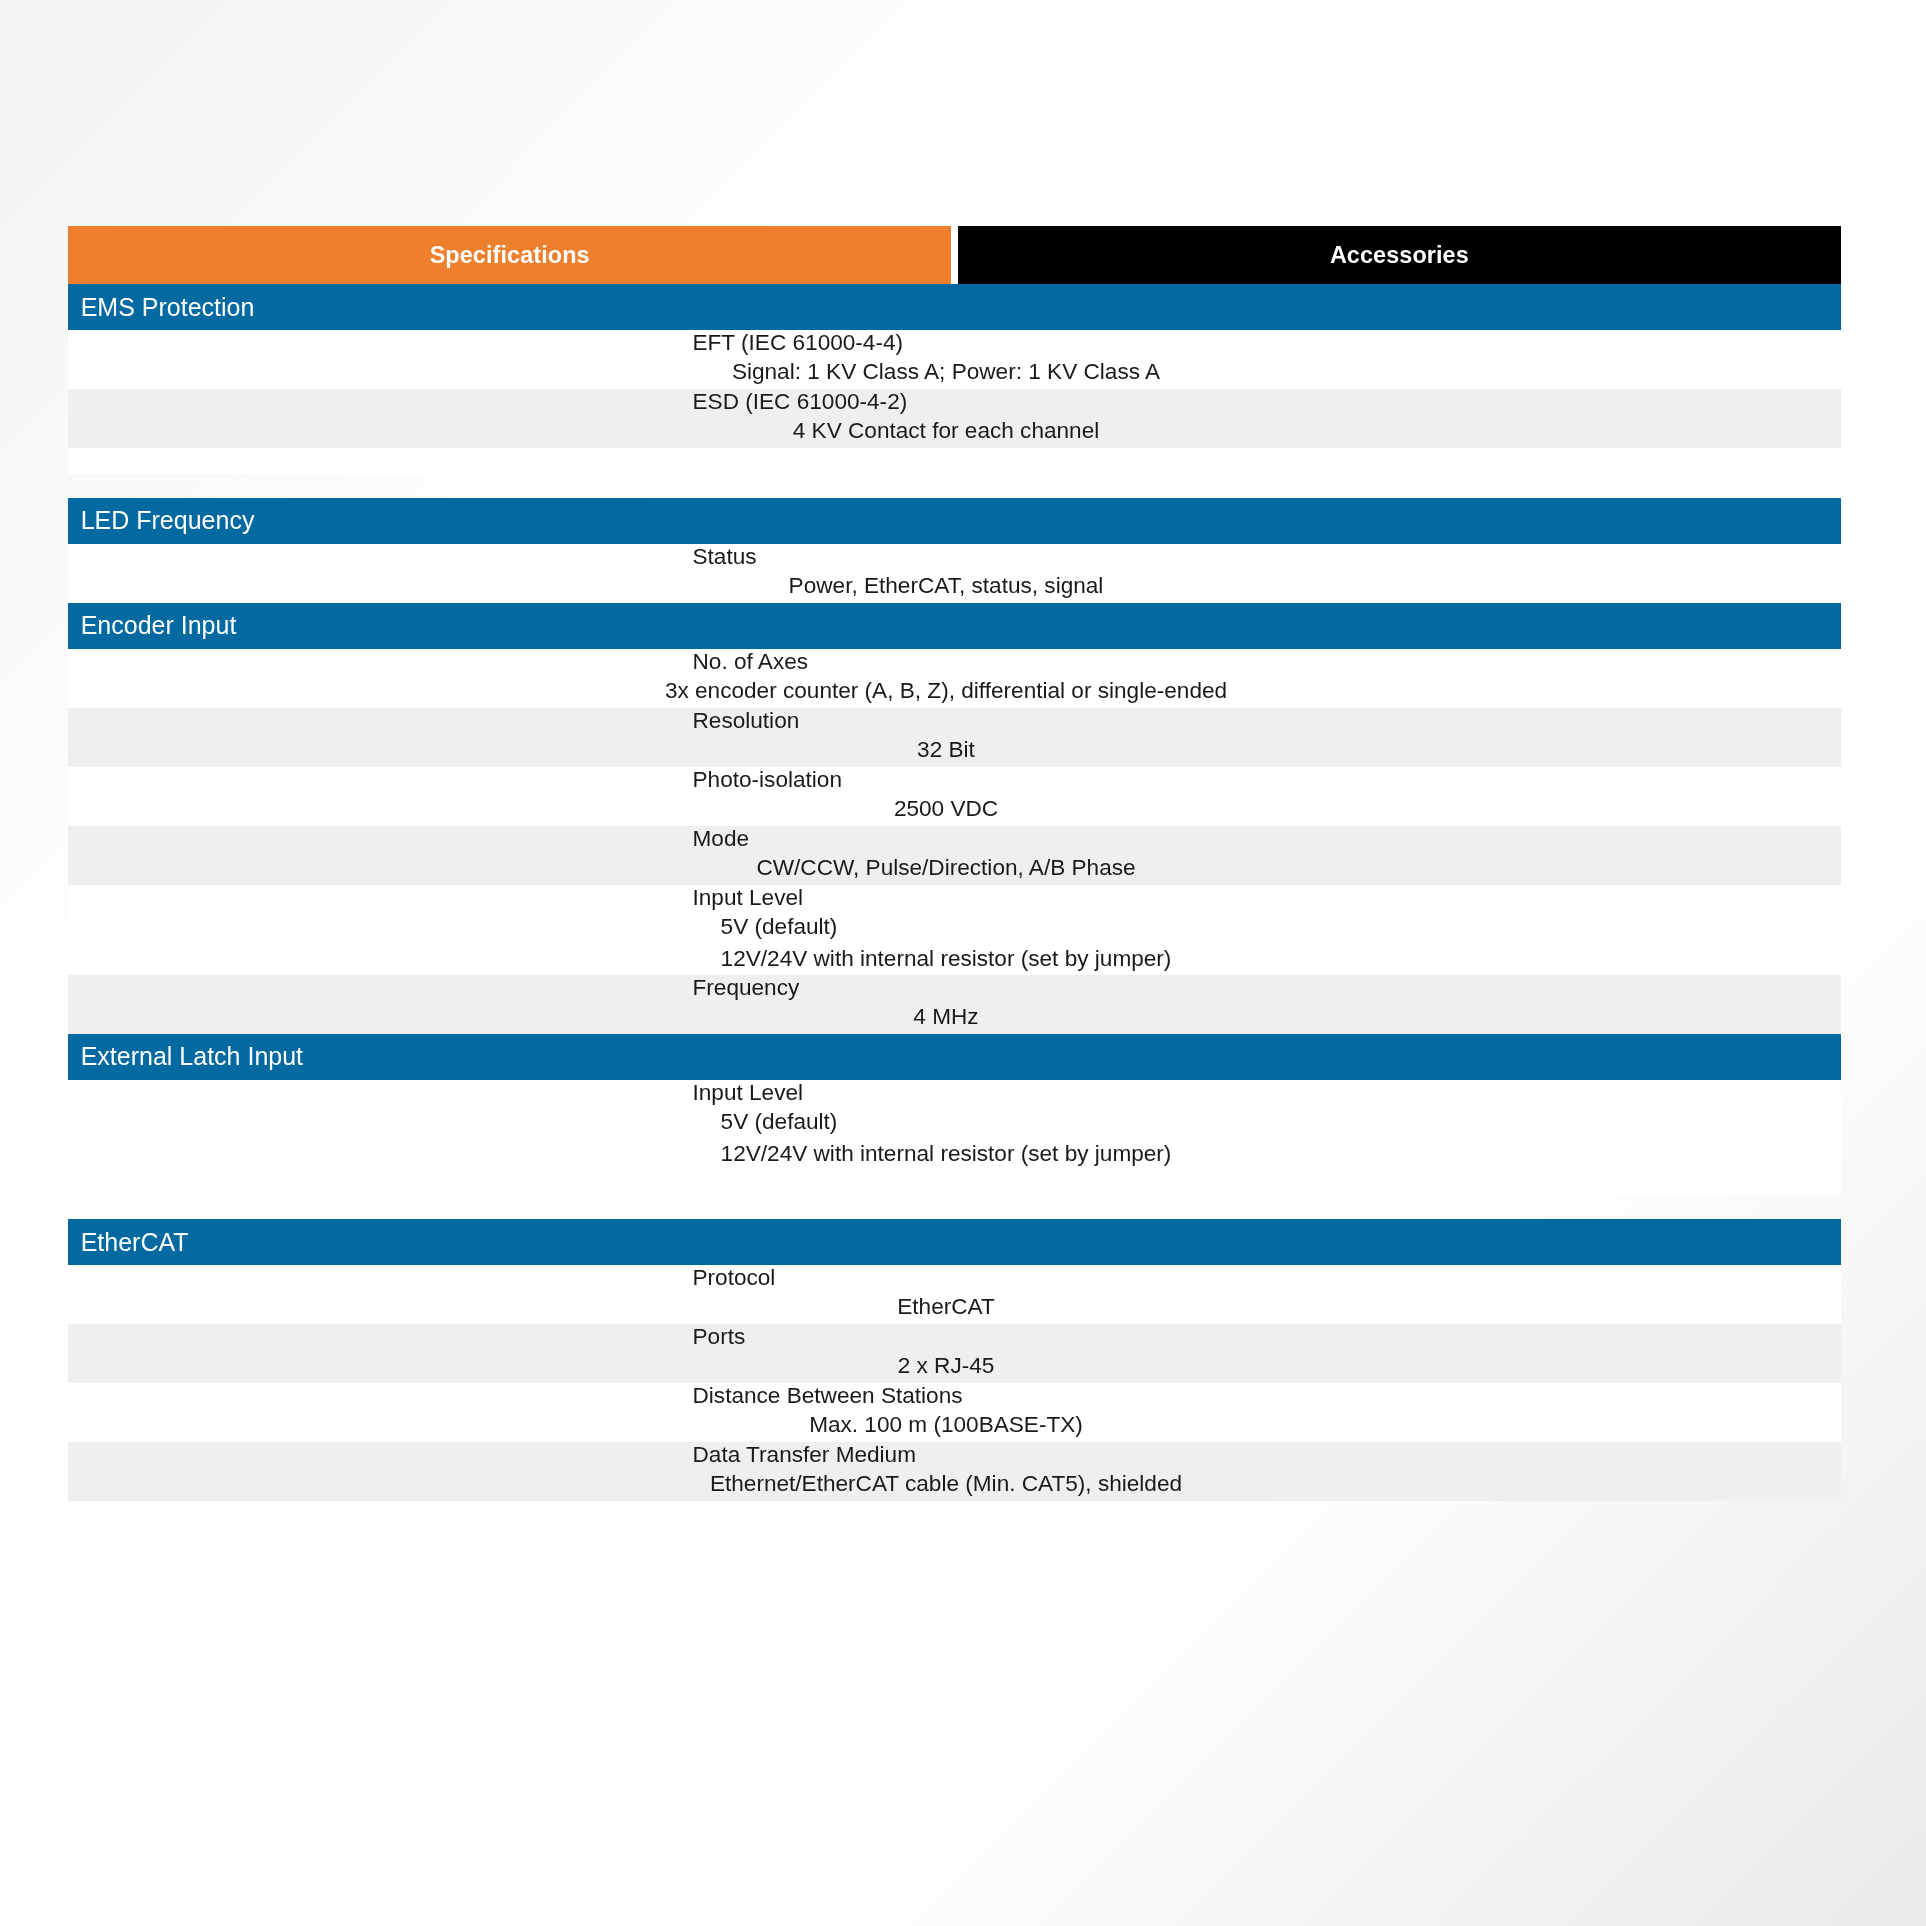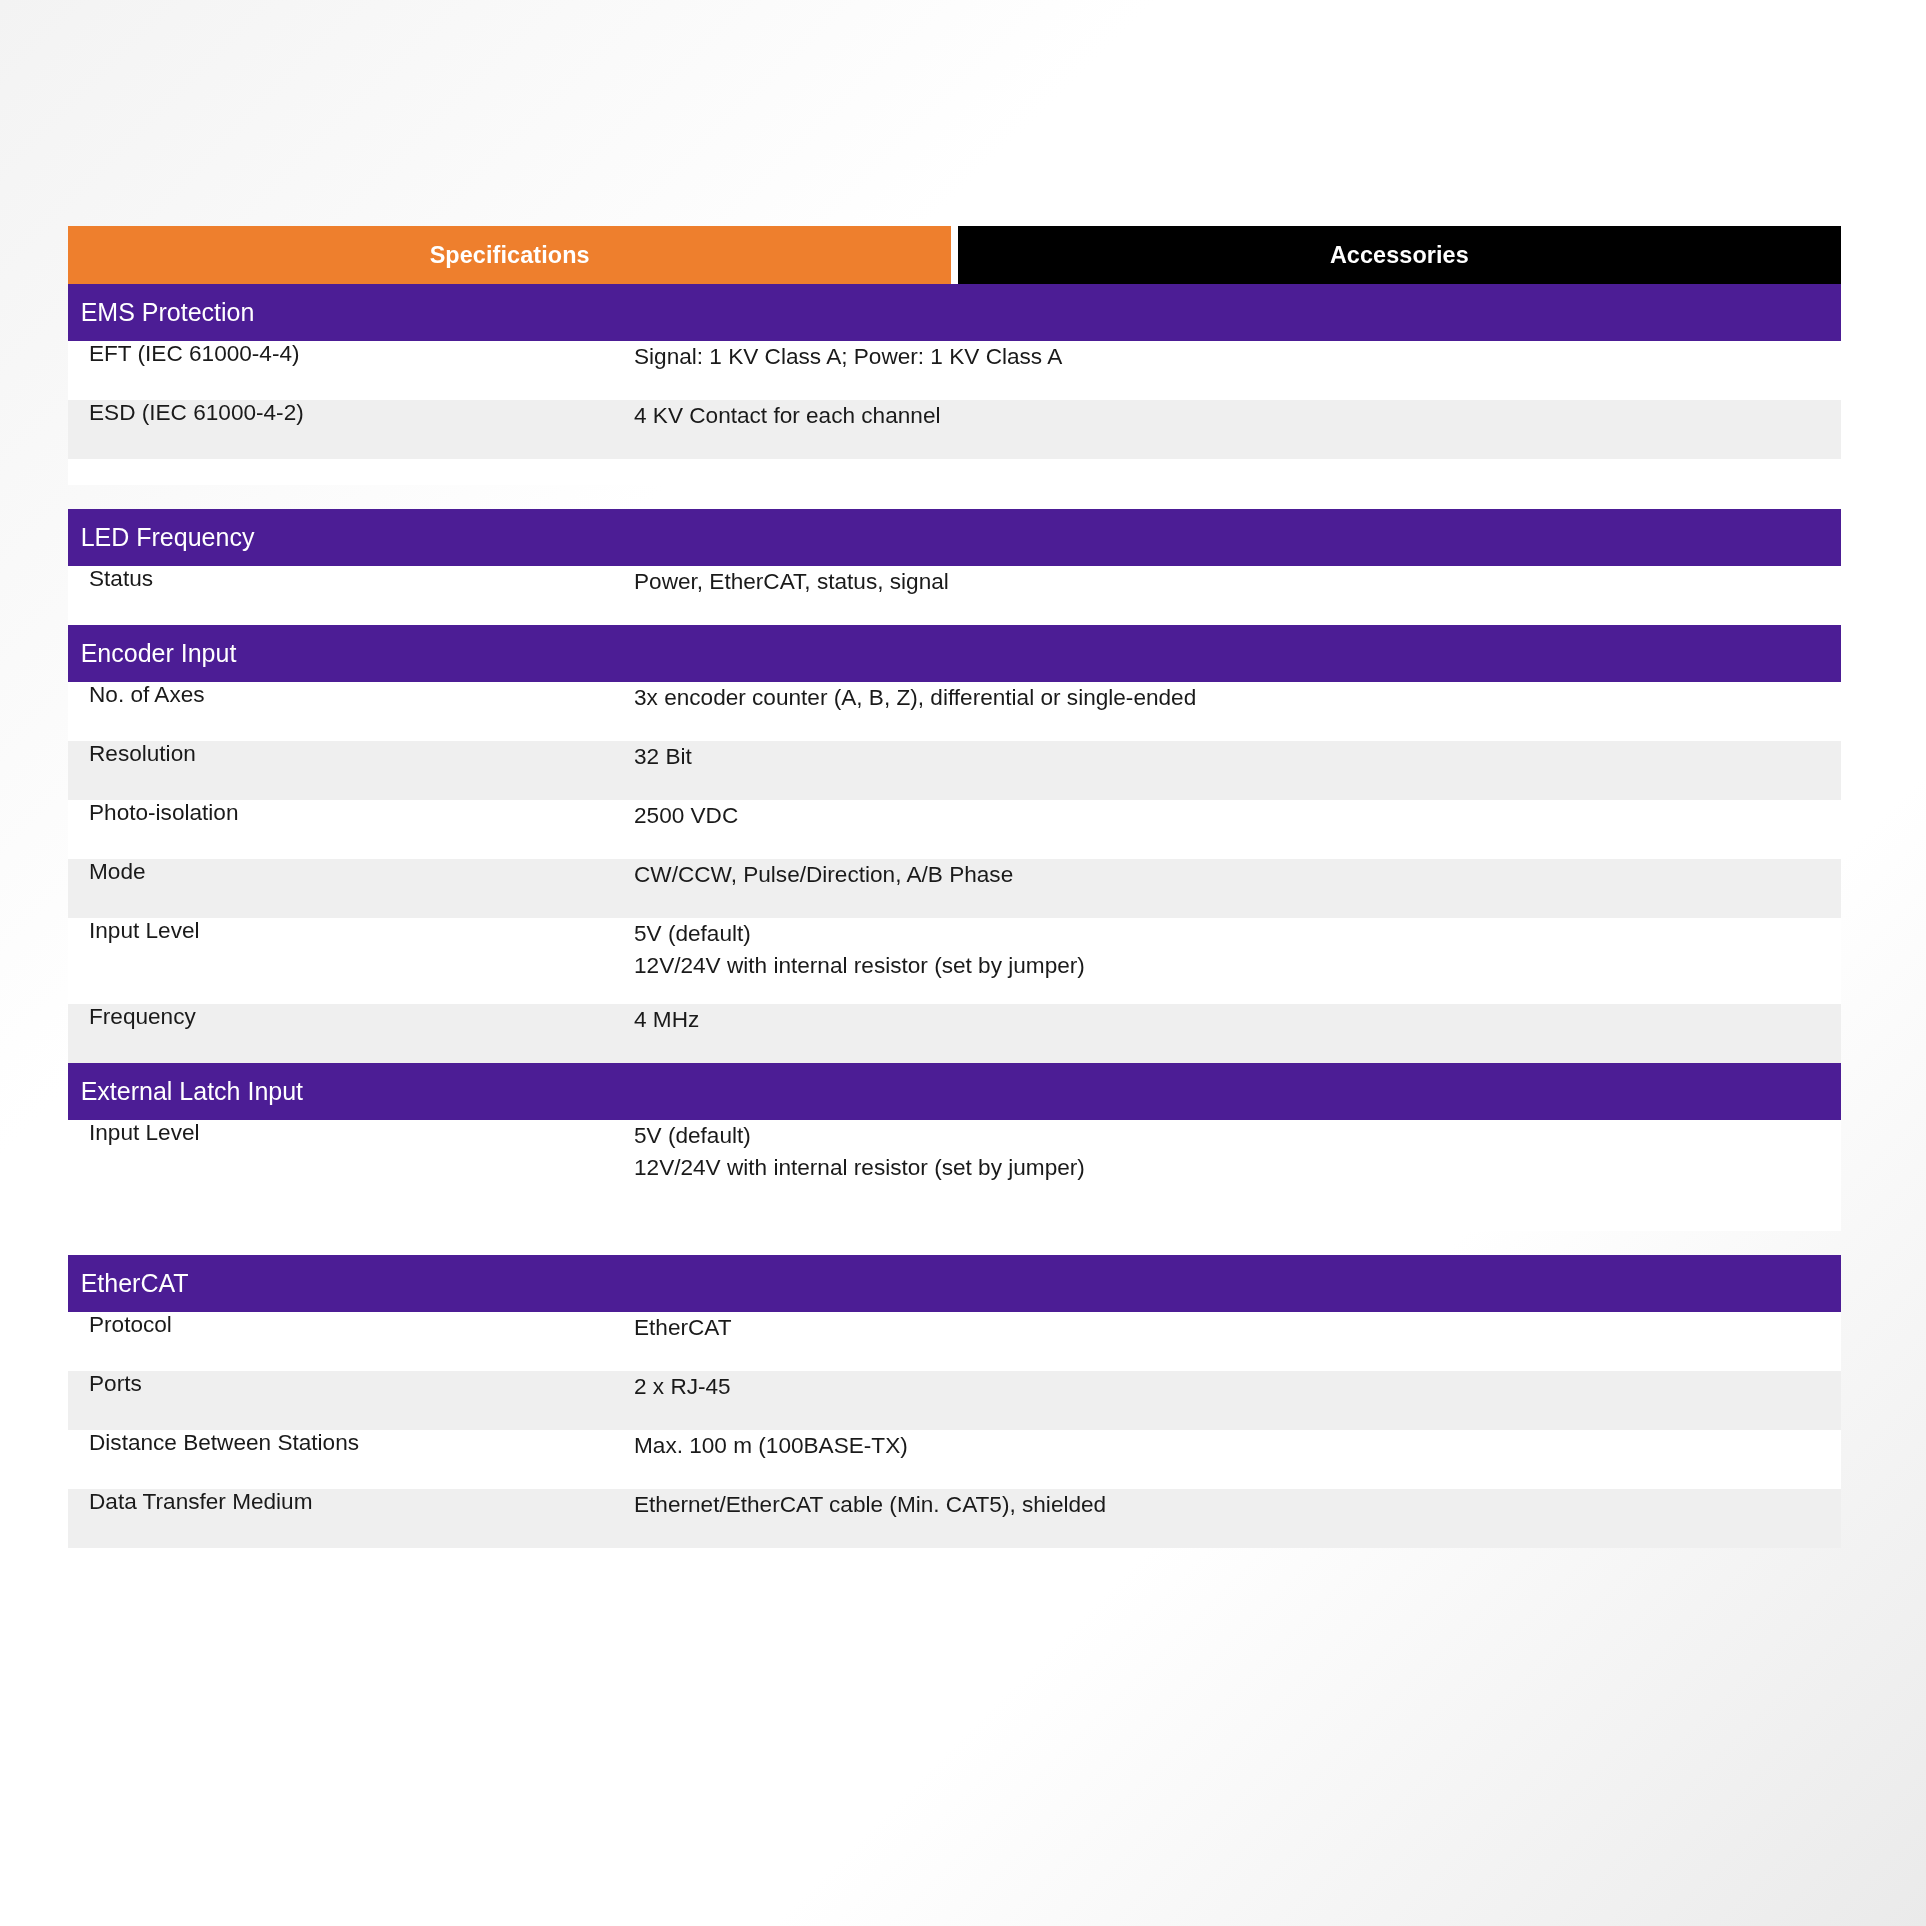--- a/index.html
+++ b/index.html
@@ -34,35 +34,37 @@
     font-size: 23.4px;
     font-weight: bold;
     letter-spacing: 0.1px;
     background: #000000;
     cursor: pointer;
     user-select: none;
   }
   .tab.active { background: #ee7f2d; }
   
   .section-head {
-    background: #4c1d95;
+    background: #0369a1;
     color: #ffffff;
     font-size: 25px;
     font-weight: 500;
-    height: 57px;
+    height: 46px;
     display: flex;
     align-items: center;
     padding-left: 12.7px;
   }
   .gap { height: 24px; background: transparent; }
   
   .row {
     display: flex;
+    align-items: center;
     min-height: 59px;
     background: #ffffff;
+    flex-direction: column;
   }
   .row.alt { background: #efefef; }
   .row .label {
     width: 566px;
     padding-left: 21px;
     font-size: 22.6px;
     color: #1a1a1a;
   }
   .row .value {
     flex: 1;

